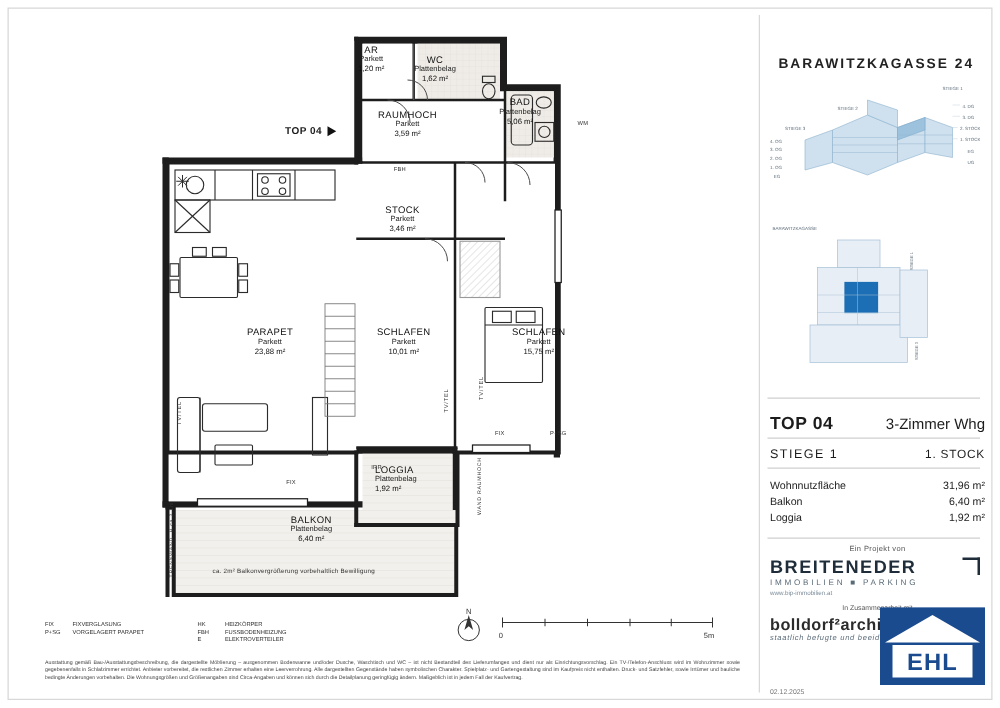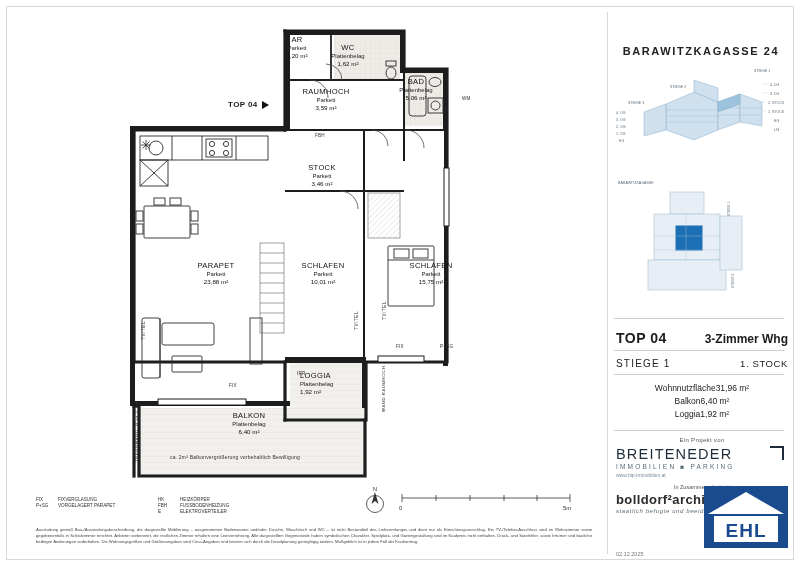--- a/index.html
+++ b/index.html
@@ -40,31 +40,31 @@
   
   .axo { position:absolute; left:614px; top:58px; width:170px; height:88px; }
 
   
   .site { position:absolute; left:614px; top:176px; width:170px; height:132px; }
 
   .rule { position:absolute; left:614px; height:1px; background:#cfcfcf; width:170px; }
 
   .top-line { position:absolute; left:616px; top:330px; width:172px; display:flex; justify-content:space-between; align-items:baseline;}
   .top-line .big { font-size:14px; font-weight:bold; letter-spacing:.5px; }
-  .top-line .big2 { font-size:12px; font-weight:bold; }
+  .top-line .big2 { font-size:12px; font-weight:normal; }
   .stiege-line { position:absolute; left:616px; top:358px; width:172px; display:flex; justify-content:space-between; align-items:baseline;}
   .stiege-line .lbl { font-size:10px; letter-spacing:1.2px; }
   .stiege-line .val { font-size:9.5px; letter-spacing:.6px; }
 
   .areas { position:absolute; left:616px; top:382px; width:172px; font-size:8.5px; line-height:13px; color:#222; }
-  .areas .row { display:flex; justify-content:center; }
+  .areas .row { display:flex; justify-content:space-between; }
 
   .projekt-von { position:absolute; left:616px; top:437px; width:172px; text-align:center; font-size:6px; color:#555; letter-spacing:.3px;}
   .brand1 { position:absolute; left:616px; top:446px; width:172px; }
-  .brand1 .b-main { font-size:14.5px; letter-spacing:1.2px; color:#1f2d3a; font-weight:normal; }
+  .brand1 .b-main { font-size:14.5px; letter-spacing:1.2px; color:#1f2d3a; font-weight:bold; }
   .brand1 .b-sub { font-size:6.5px; letter-spacing:2.2px; color:#5a6b78; margin-top:1px;}
   .brand1 .b-mark { position:absolute; right:4px; top:0px; width:14px; height:14px; border-right:2px solid #1f2d3a; border-top:2px solid #1f2d3a; }
 
   .zusammen { position:absolute; left:616px; top:484px; width:172px; text-align:center; font-size:5.5px; color:#555;}
   .brand2 { position:absolute; left:616px; top:492px; width:172px; }
   .brand2 .b-main { font-size:13px; letter-spacing:.4px; color:#2b2b2b; font-weight:bold; }
   .brand2 .b-sub { font-size:6px; letter-spacing:.6px; color:#5a6b78; font-style:italic; margin-top:1px;}
 
   .ehl-logo {
     position:absolute; left:704px; top:486px; width:84px; height:62px;

